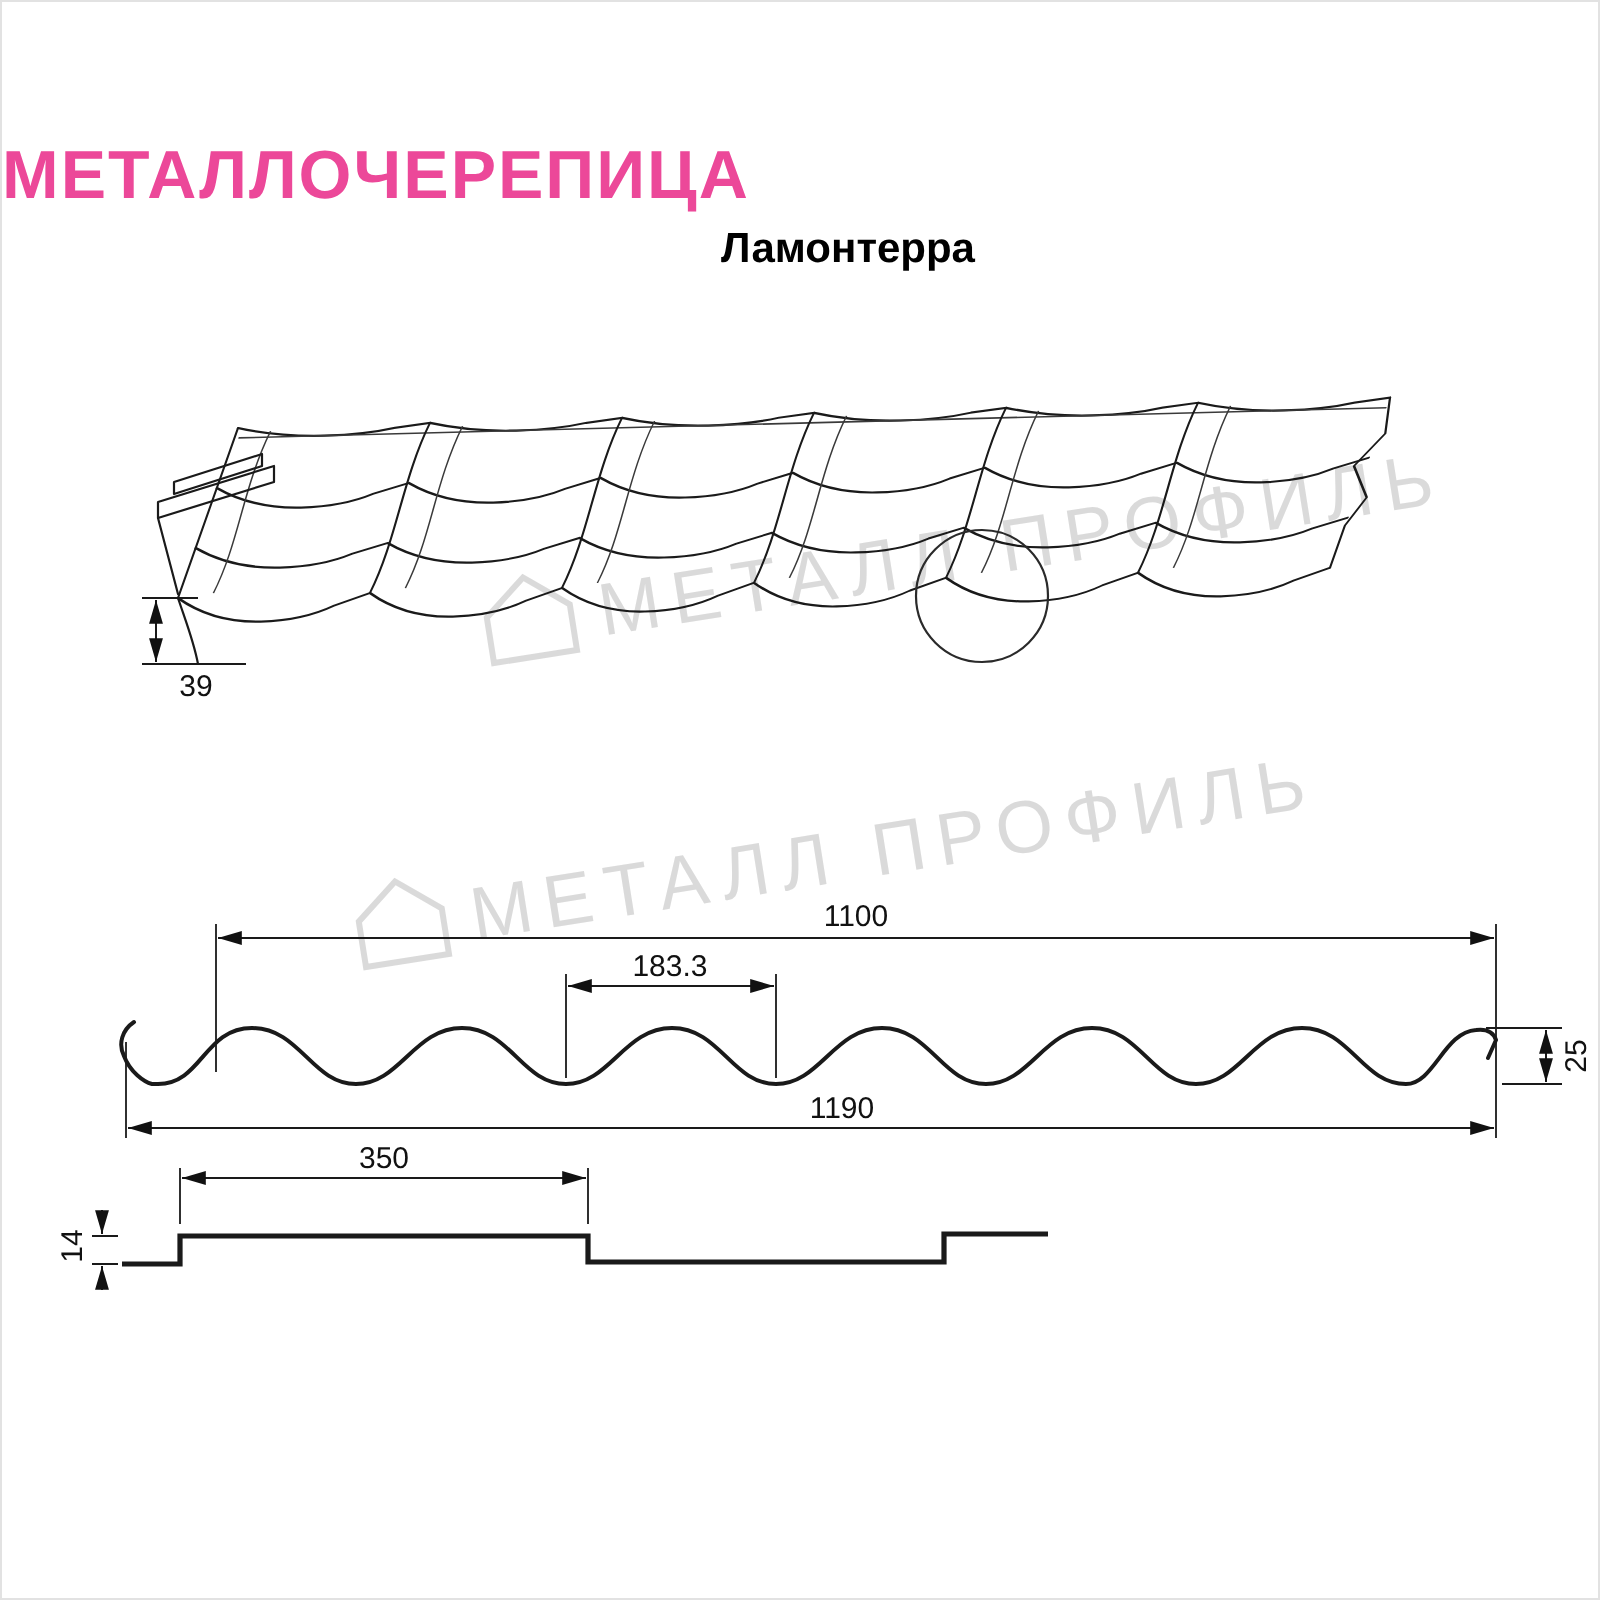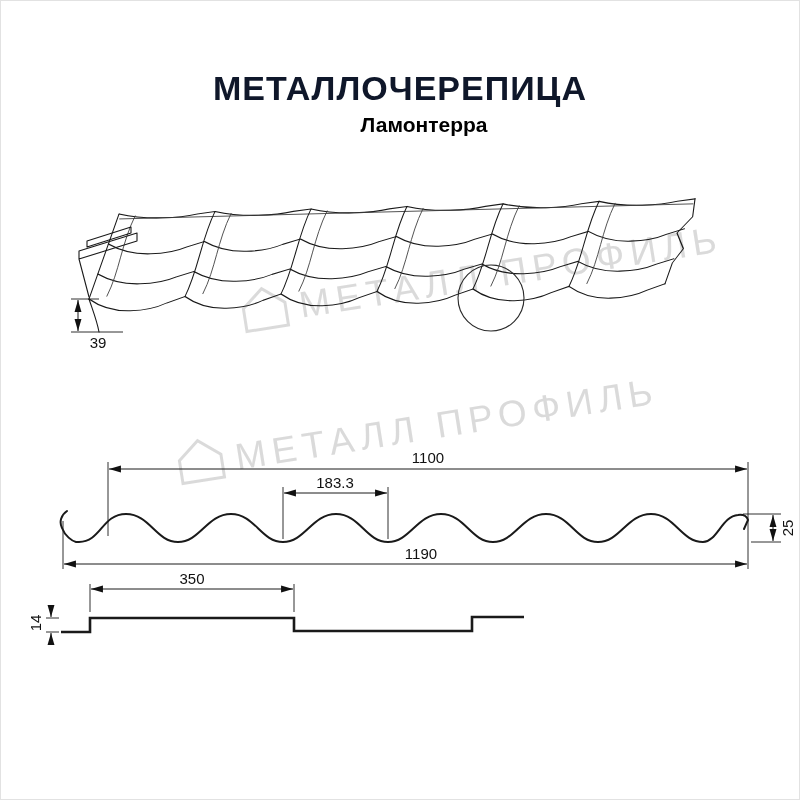--- a/index.html
+++ b/index.html
@@ -2,22 +2,22 @@
 <html><head>
 <meta charset="utf-8">
 <style>
   html,body{margin:0;padding:0;background:#ffffff;}
   .page{
     position:relative;width:800px;height:800px;background:#ffffff;
     font-family:"Liberation Sans",sans-serif;overflow:hidden;
     border:1px solid #e2e2e2;box-sizing:border-box;
   }
   .title{
-    position:absolute;top:68px;left:0;width:100%;text-align:center;
-    font-size:34px;font-weight:700;letter-spacing:1px;color:#0f172a;
+    position:absolute;top:68px;left:0;width:100%;text-align:left;
+    font-size:34px;font-weight:700;letter-spacing:1px;color:#ec4899;
   }
   .subtitle{
     position:absolute;top:112px;left:0;width:100%;text-align:center;
     font-size:21px;font-weight:700;color:#000;margin-left:24px;
   }
   svg{position:absolute;left:0;top:0;}
   .ln{stroke:#1a1a1a;fill:none;stroke-width:1.1;stroke-linejoin:round;stroke-linecap:round;}
   .ln-thin{stroke:#3a3a3a;fill:none;stroke-width:0.8;}
   .profile{stroke:#1a1a1a;fill:none;stroke-width:2;stroke-linecap:round;}
   .step{stroke:#1a1a1a;fill:none;stroke-width:2.6;stroke-linejoin:miter;}

